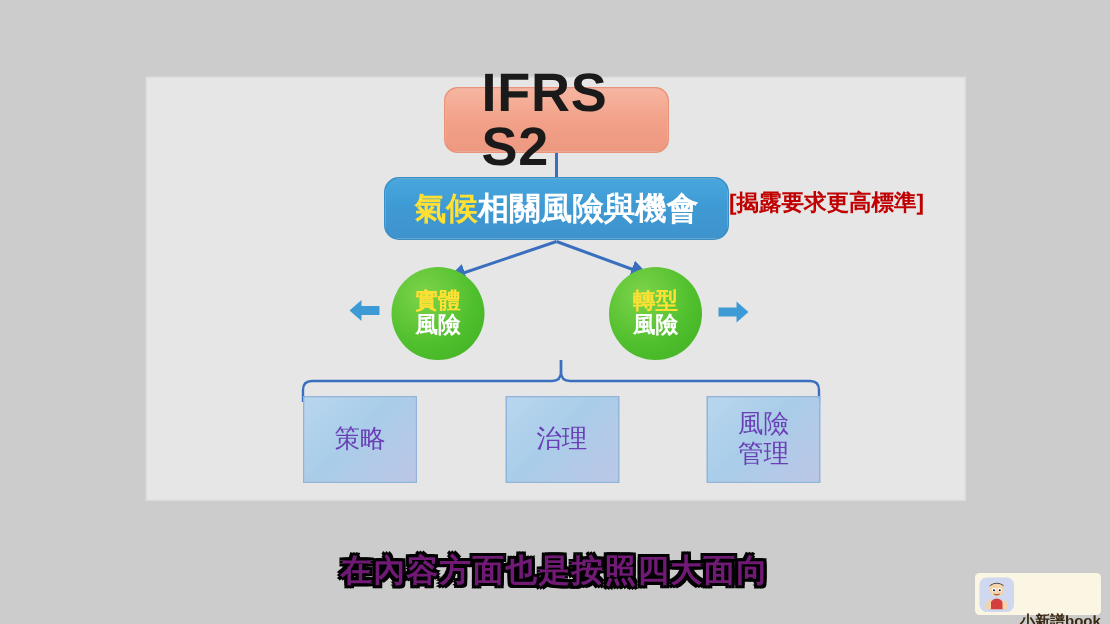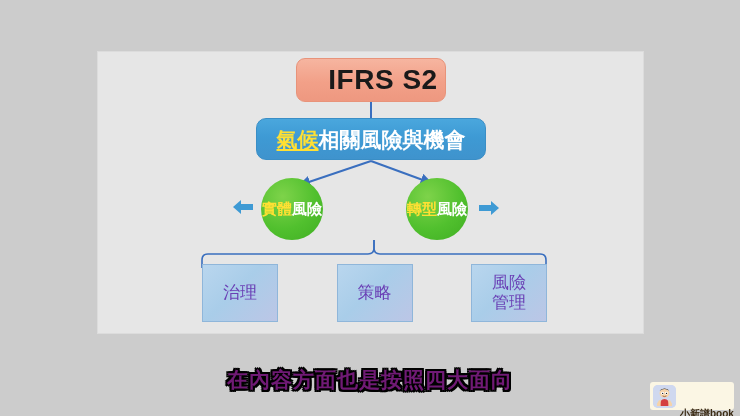--- a/index.html
+++ b/index.html
@@ -35,21 +35,21 @@
     height: 44px;
     background: linear-gradient(180deg, #f6b5a0 0%, #f2a088 55%, #ee9880 100%);
     border: 1px solid #e8937a;
     border-radius: 9px;
     display: flex;
     align-items: center;
     justify-content: center;
     box-sizing: border-box;
   }
   #ifrs-box .txt {
-    font-size: 28px;
+    font-size: 36px;
     font-weight: 700;
     color: #1a1a1a;
     letter-spacing: 0.5px;
     line-height: 1;
     margin-left: 24px;
   }
 
   
   .vline-top {
     position: absolute;
@@ -74,21 +74,21 @@
     align-items: center;
     justify-content: center;
     box-sizing: border-box;
   }
   #blue-box .line {
     font-size: 21px;
     font-weight: 700;
     white-space: nowrap;
     line-height: 1;
   }
-  .txt-yellow { color: #ffe033; text-decoration: underline; }
+  .txt-yellow { color: #ffe033; }
   .txt-white  { color: #ffffff; text-align: center; }
 
   
   #red-note {
     position: absolute;
     left: 388px;
     top: 74px;
     font-size: 15px;
     font-weight: 700;
     color: #c00000;
@@ -106,21 +106,21 @@
   }
 
   
   .risk-circle {
     position: absolute;
     width: 62px;
     height: 62px;
     border-radius: 50%;
     background: radial-gradient(circle at 35% 30%, #7ed34a 0%, #51c02e 55%, #3fae22 100%);
     display: flex;
-    flex-direction: row;
+    flex-direction: column;
     align-items: center;
     justify-content: center;
     box-sizing: border-box;
   }
   .risk-circle .l1 {
     font-size: 15px;
     font-weight: 700;
     color: #ffe033;
     line-height: 1.08;
   }
@@ -277,20 +277,21 @@
   </div>
 
   <div class="vline-top"></div>
 
   <div id="blue-box">
     <span class="line">
       <span class="txt-yellow">氣候</span><span class="txt-white">相關風險與機會</span>
     </span>
   </div>
 
+  <div id="red-note">[揭露要求更高標準]</div>
 
   <svg id="branch-svg" viewBox="0 0 545 281">
     <defs>
       <marker id="ah" markerWidth="7" markerHeight="7" refX="5.2" refY="3" orient="auto">
         <path d="M0,0 L6,3 L0,6 z" fill="#3a6fbf"></path>
       </marker>
     </defs>
     <line x1="273" y1="109" x2="202" y2="133" stroke="#3a6fbf" stroke-width="2" marker-end="url(#ah)"></line>
     <line x1="273" y1="109" x2="333" y2="131" stroke="#3a6fbf" stroke-width="2" marker-end="url(#ah)"></line>
   </svg>
@@ -312,24 +313,24 @@
     <path d="M22 12 L14 5 L14 9 L2 9 L2 15 L14 15 L14 19 Z" fill="#3e9ad4"></path>
   </svg>
 
   <svg id="bracket-svg" viewBox="0 0 360 28">
     <path d="M180 0 L180 8 Q180 14 174 14 L14 14 Q8 14 8 20 L8 28" fill="none" stroke="#3a6fbf" stroke-width="1.6"></path>
     <path d="M180 0 L180 8 Q180 14 186 14 L346 14 Q352 14 352 20 L352 28" fill="none" stroke="#3a6fbf" stroke-width="1.6"></path>
   </svg>
 
   <div id="bottom-row">
     <div class="pillar-box">
-      <span>治理</span>
+      <span>策略</span>
     </div>
     <div class="pillar-box">
-      <span>策略</span>
+      <span>治理</span>
     </div>
     <div class="pillar-box">
       <span>風險</span>
       <span>管理</span>
     </div>
   </div>
 
 </div>
 
 <div id="subtitle">在內容方面也是按照四大面向</div>

